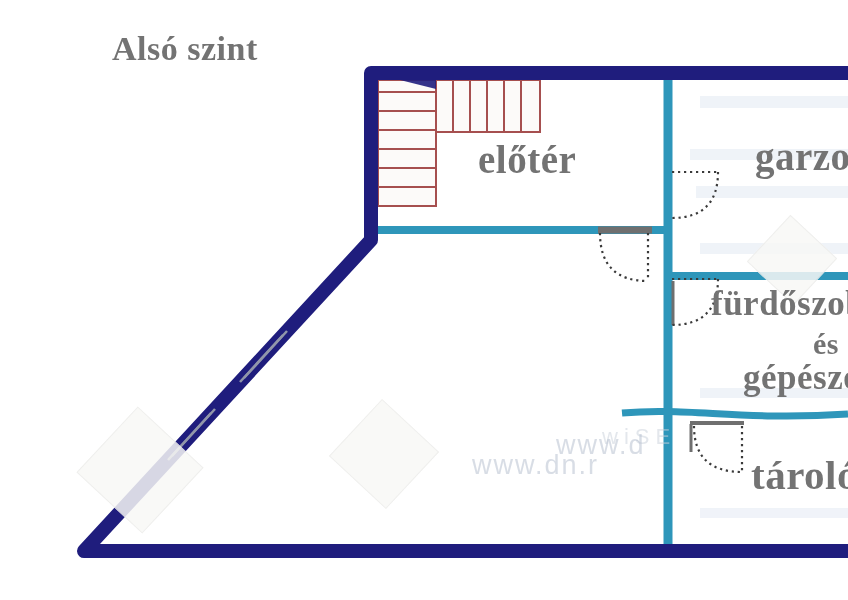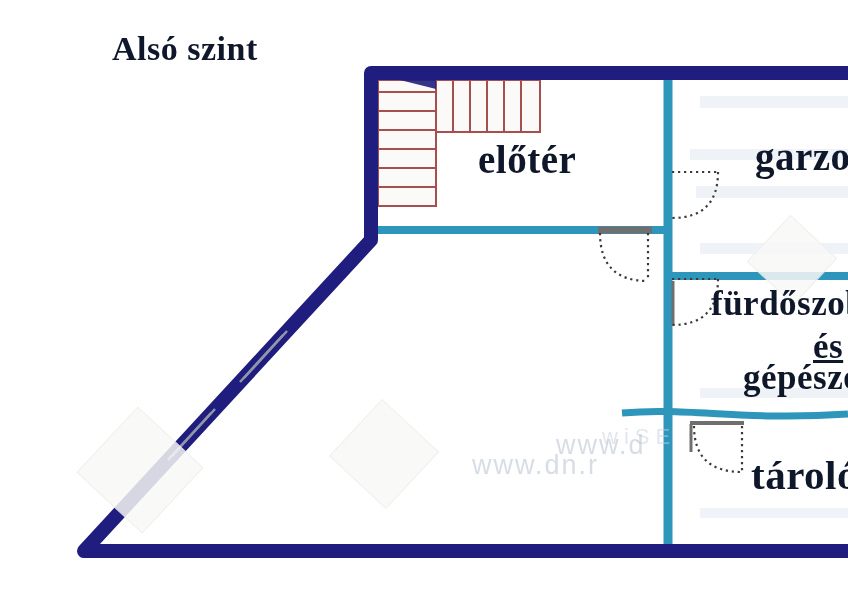--- a/index.html
+++ b/index.html
@@ -7,30 +7,30 @@
     position:relative;
     width:848px;height:600px;
     background:#ffffff;
     overflow:hidden;
     font-family:"Liberation Serif","DejaVu Serif",serif;
   }
   #plan-svg{position:absolute;left:0;top:0;}
   .lbl{
     position:absolute;
     font-weight:700;
-    color:#0f172a;
+    color:#737373;
     white-space:nowrap;
     line-height:1;
     letter-spacing:0.5px;
   }
   .lbl-title   {left:112px; top:32px;  font-size:34px;}
   .lbl-eloter  {left:478px; top:140px; font-size:39px;font-family:Liberation Serif, serif;}
   .lbl-garzon  {left:755px; top:137px; font-size:39px;}
   .lbl-furdo1  {left:711px; top:286px; font-size:35px;}
-  .lbl-furdo2  {left:813px; top:329px; font-size:35px;text-decoration:underline;}
+  .lbl-furdo2  {left:813px; top:329px; font-size:30px;}
   .lbl-furdo3  {left:743px; top:360px; font-size:35px;}
   .lbl-garazs  {left:418px; top:352px; font-size:50px;}
   .lbl-tarolo  {left:751px; top:455px; font-size:41px;}
   .wm-text{
     position:absolute;
     font-family:"Liberation Sans","DejaVu Sans",sans-serif;
     color:#b9c2d1;
     opacity:0.55;
     line-height:1;
     letter-spacing:2px;

